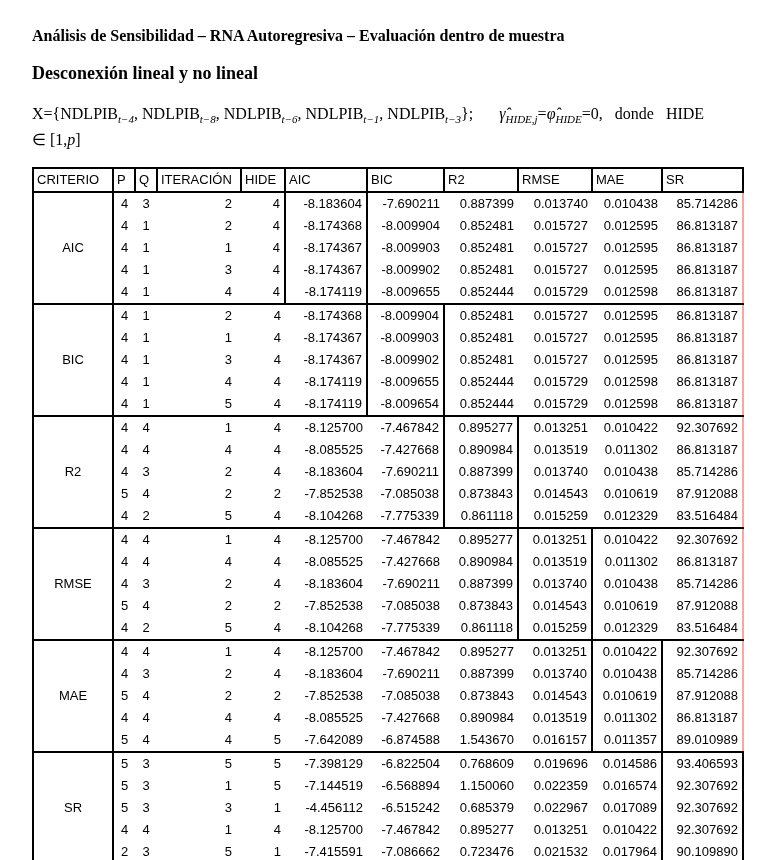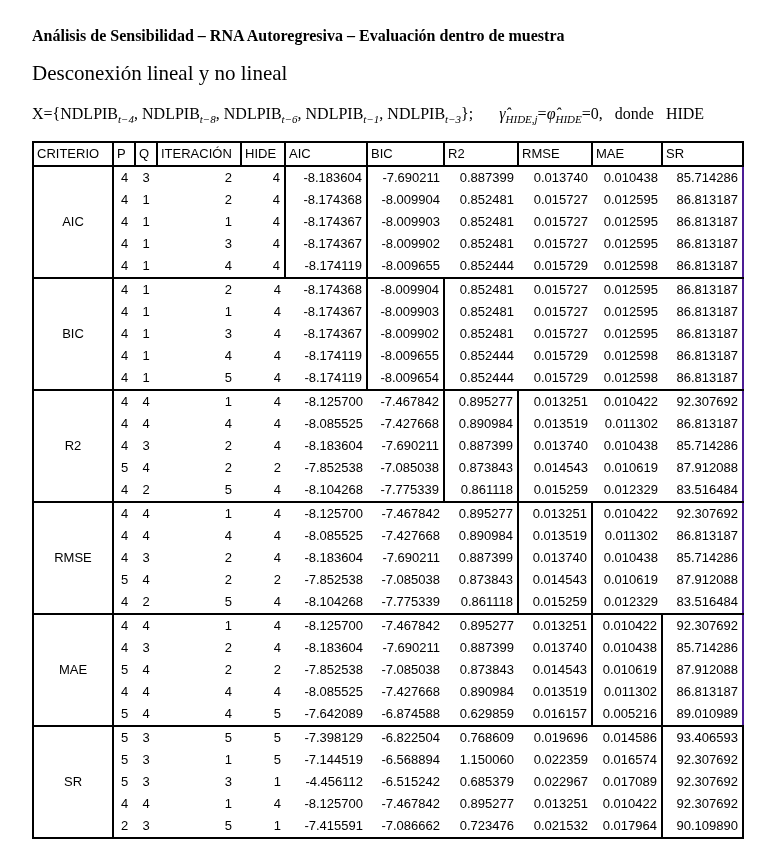--- a/index.html
+++ b/index.html
@@ -18,22 +18,22 @@
     padding: 24px 20px 0 32px;
   }
   .title {
     font-size: 16px;
     font-weight: bold;
     margin: 2px 0 0 0;
     line-height: 20px;
     white-space: nowrap;
   }
   .subtitle {
-    font-size: 21px;
-    font-weight: normal;
+    font-size: 18px;
+    font-weight: bold;
     margin: 17px 0 0 0;
     line-height: 20px;
     white-space: nowrap;
   }
   .formula {
     font-size: 16px;
     margin-top: 18px;
     line-height: 26px;
   }
   .formula .line { white-space: nowrap; }
@@ -71,21 +71,21 @@
     white-space: nowrap;
   }
   .tbl td.crit {
     border: 2px solid #000000;
     text-align: center;
     vertical-align: middle;
   }
   .tbl tr.block-first td { border-top: 2px solid #000000; }
   .tbl tr.block-last td { border-bottom: 2px solid #000000; }
   .tbl td.left-edge { border-left: 2px solid #000000; }
-  .tbl td.right-edge { border-right: 2px solid #4c1d95; }
+  .tbl td.right-edge { border-right: 2px solid #fca5a5; }
   .tbl td.hl {
     border-left: 2px solid #000000;
     border-right: 2px solid #000000;
   }
   .tbl td.c-p, .tbl td.c-q { text-align: center; }
   .tbl td.c-iter { text-align: right; padding-right: 9px; }
   .tbl td.c-hide { text-align: right; padding-right: 4px; }
   .tbl td.c-aic, .tbl td.c-bic, .tbl td.c-r2,
   .tbl td.c-rmse, .tbl td.c-mae, .tbl td.c-sr {
     text-align: right;
@@ -93,20 +93,21 @@
   }
 </style>
 </head>
 <body>
 
 <div class="page">
   <p class="title">Análisis de Sensibilidad – RNA Autoregresiva – Evaluación dentro de muestra</p>
   <p class="subtitle">Desconexión lineal y no lineal</p>
   <div class="formula" id="formula">
       <div class="line"><span>X={NDLPIB</span><sub class="it">t−4</sub><span>, NDLPIB</span><sub class="it">t−8</sub><span>, NDLPIB</span><sub class="it">t−6</sub><span>, NDLPIB</span><sub class="it">t−1</sub><span>, NDLPIB</span><sub class="it">t−3</sub><span>};</span><span class="gap" style="width: 26px;"></span><span class="it">γ̂</span><sub class="it">HIDE,j</sub><span>=</span><span class="it">φ̂</span><sub class="it">HIDE</sub><span>=0,</span><span class="gap" style="width: 12px;"></span><span>donde</span><span class="gap" style="width: 12px;"></span><span>HIDE</span></div>
+      <div class="line"><span>∈ [1,</span><span class="it">p</span><span>]</span></div>
     </div>
 
   <table class="tbl">
     <colgroup>
       <col style="width:80px">
       <col style="width:22px">
       <col style="width:22px">
       <col style="width:84px">
       <col style="width:44px">
       <col style="width:82px">
@@ -425,23 +426,23 @@
           <td class="c-mae hl">0.011302</td>
           <td class="c-sr right-edge">86.813187</td>
         </tr>
         <tr class="block-last">
           <td class="c-p left-edge">5</td>
           <td class="c-q">4</td>
           <td class="c-iter">4</td>
           <td class="c-hide">5</td>
           <td class="c-aic">-7.642089</td>
           <td class="c-bic">-6.874588</td>
-          <td class="c-r2">0.629859</td>
+          <td class="c-r2">1.543670</td>
           <td class="c-rmse">0.016157</td>
-          <td class="c-mae hl">0.005216</td>
+          <td class="c-mae hl">0.011357</td>
           <td class="c-sr right-edge">89.010989</td>
         </tr>
         <tr class="block-first">
           <td rowspan="5" class="crit">SR</td>
           <td class="c-p left-edge">5</td>
           <td class="c-q">3</td>
           <td class="c-iter">5</td>
           <td class="c-hide">5</td>
           <td class="c-aic">-7.398129</td>
           <td class="c-bic">-6.822504</td>

